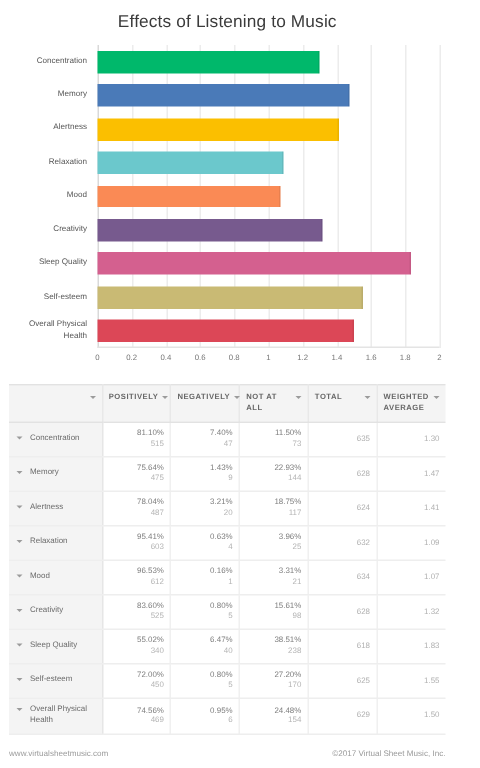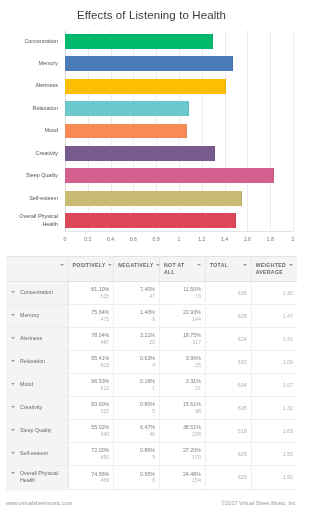--- a/index.html
+++ b/index.html
@@ -134,21 +134,21 @@
     display: flex; justify-content: space-between;
     font-size: 5.4px;
     color: #9a9a9a;
   }
 </style>
 </head>
 <body>
 
 <div id="page">
 
-  <div class="title">Effects of Listening to Health</div>
+  <div class="title">Effects of Listening to Music</div>
 
   <div class="chart">
     <div class="catlabels">
         <div class="catlabel" style="top: 0%; height: 11.1111%; padding-right: 4px;">Concentration</div>
         <div class="catlabel" style="top: 11.1111%; height: 11.1111%; padding-right: 4px;">Memory</div>
         <div class="catlabel" style="top: 22.2222%; height: 11.1111%; padding-right: 4px;">Alertness</div>
         <div class="catlabel" style="top: 33.3333%; height: 11.1111%; padding-right: 4px;">Relaxation</div>
         <div class="catlabel" style="top: 44.4444%; height: 11.1111%; padding-right: 4px;">Mood</div>
         <div class="catlabel" style="top: 55.5556%; height: 11.1111%; padding-right: 4px;">Creativity</div>
         <div class="catlabel" style="top: 66.6667%; height: 11.1111%; padding-right: 4px;">Sleep Quality</div>

